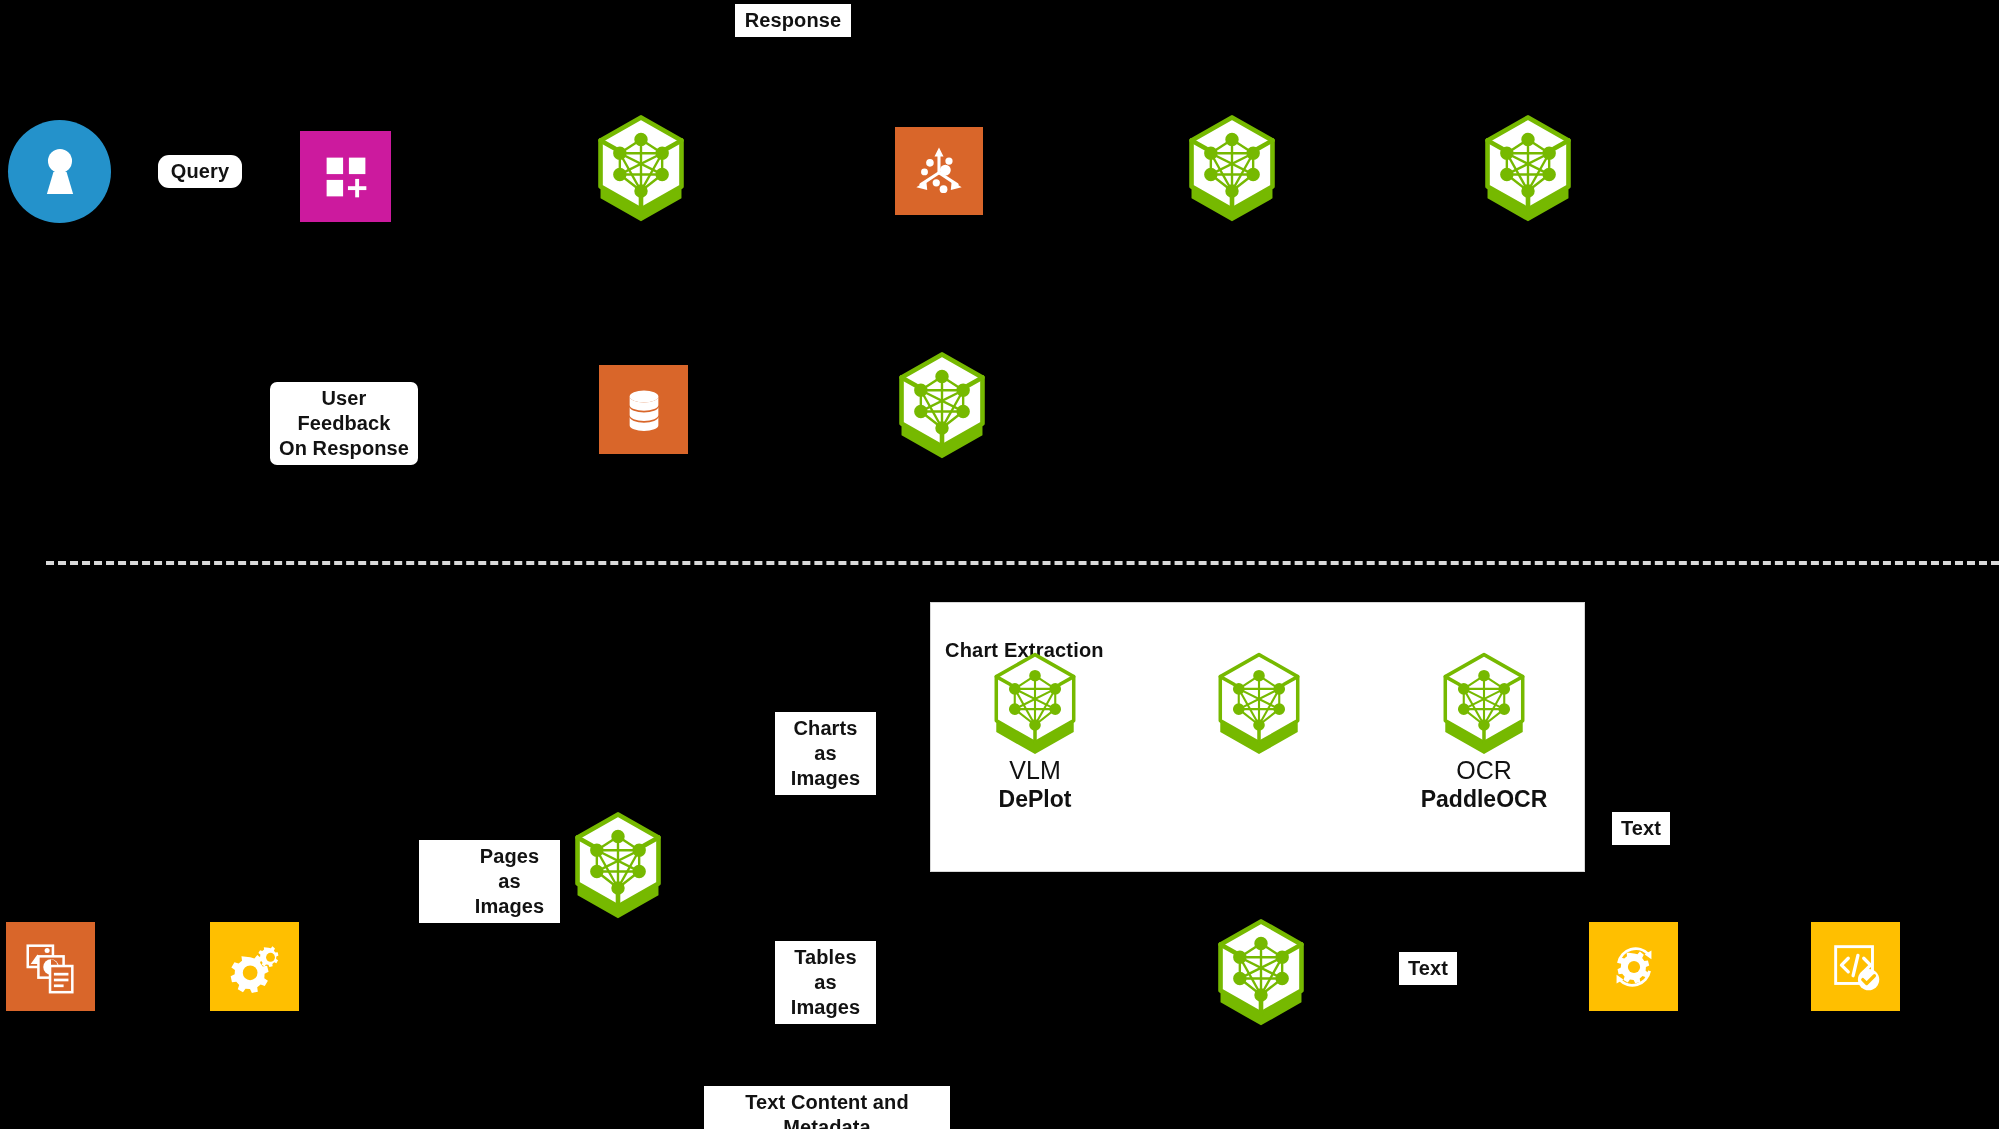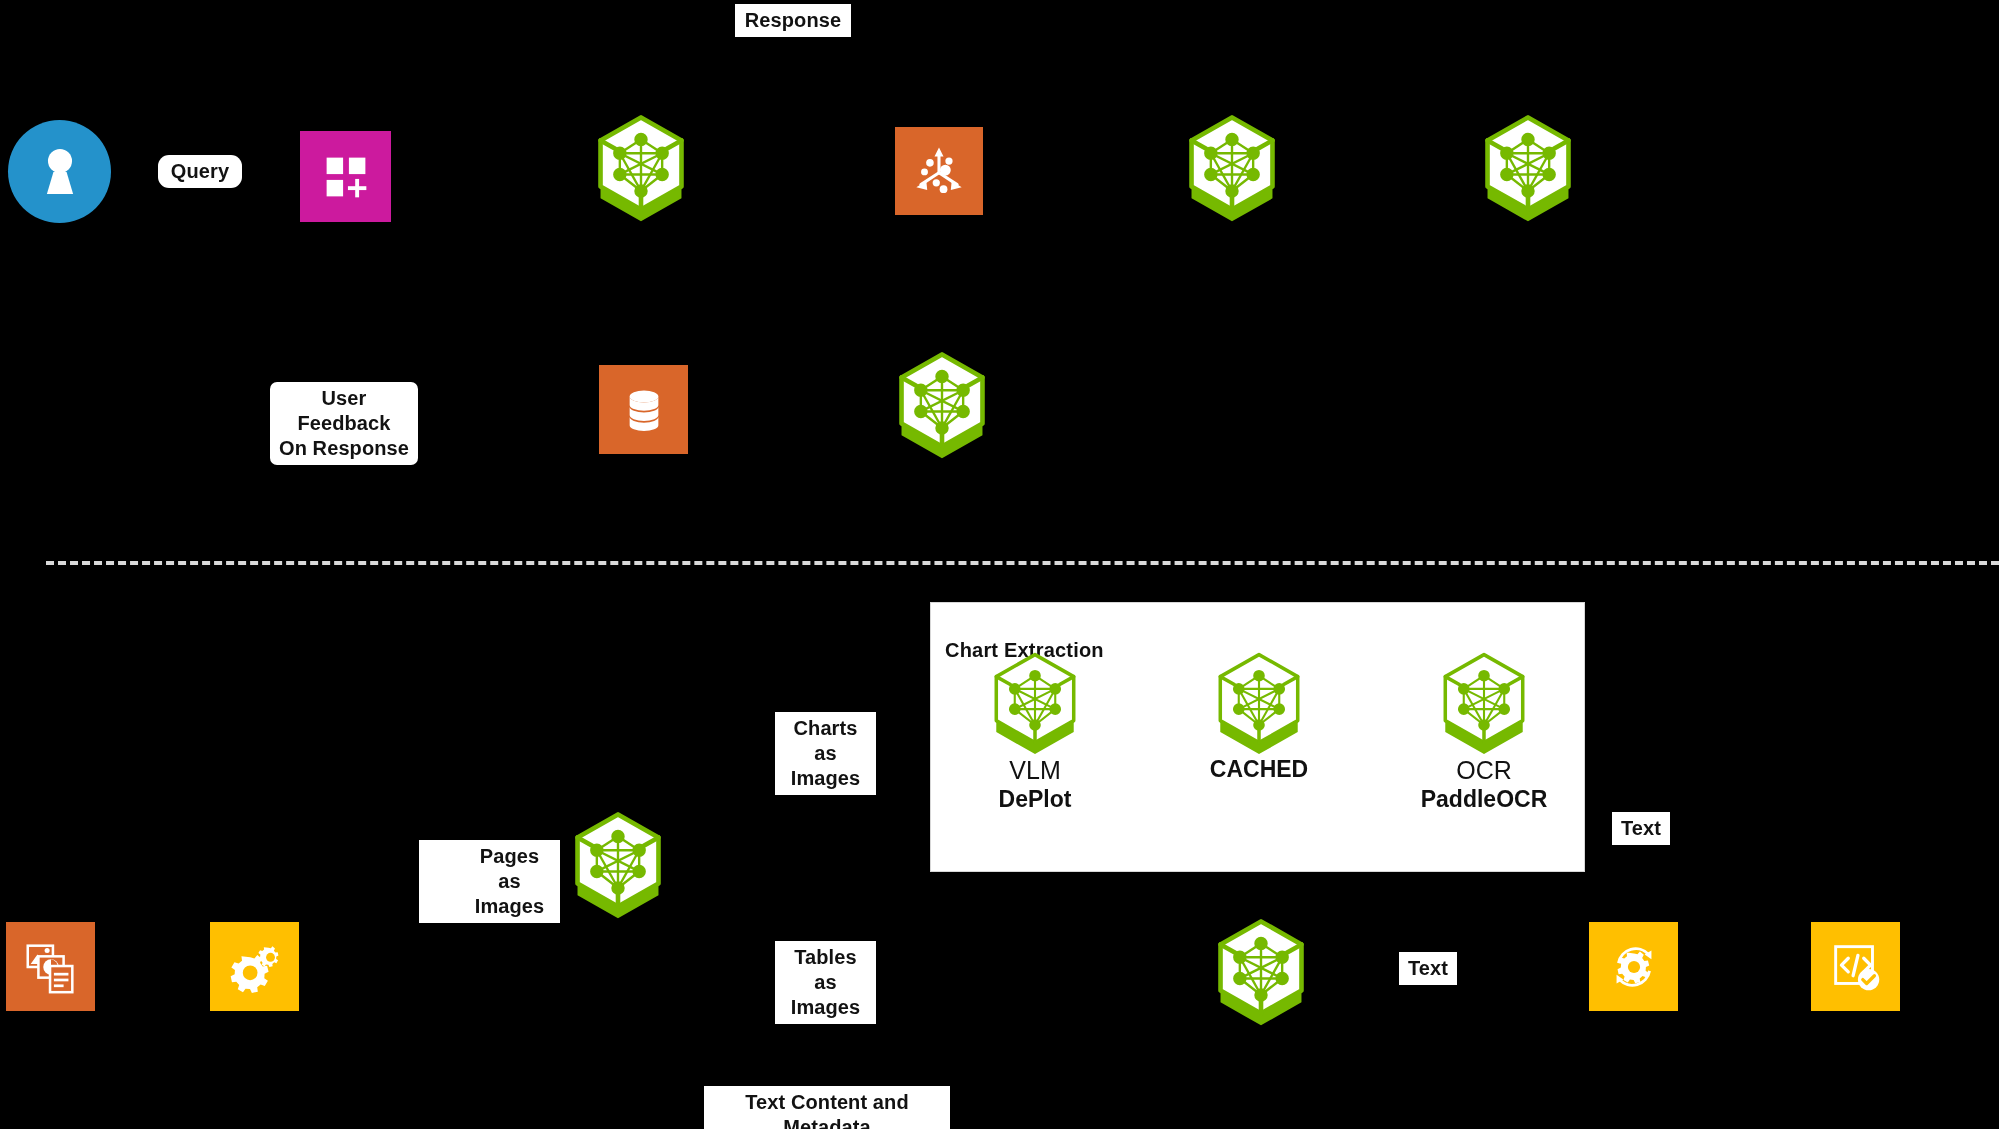--- a/index.html
+++ b/index.html
@@ -284,21 +284,20 @@
               <line x1="73" y1="66" x2="50" y2="84"></line>
             <circle cx="50" cy="28" r="5.4"></circle>
               <circle cx="27" cy="43" r="5.4"></circle>
               <circle cx="73" cy="43" r="5.4"></circle>
             <circle cx="27" cy="66" r="5.4"></circle>
               <circle cx="73" cy="66" r="5.4"></circle>
               <circle cx="50" cy="84" r="5.4"></circle>
           </g>
         </svg>
       </div>
-      <div class="pi-sub">CACHED</div>
     </div>
 
     <div class="panel-item" style="left:463px;top:48px;width:180px;">
       <div style="display:flex;justify-content:center;">
         <svg viewBox="0 0 100 118" width="88" height="104">
           <polygon points="50,4 94,29 94,79 50,104 6,79 6,29" fill="#ffffff" stroke="#76b900" stroke-width="4" stroke-linejoin="round"></polygon>
           <polygon points="6,79 50,104 94,79 94,92 50,117 6,92" fill="#76b900"></polygon>
           <line x1="6" y1="29" x2="22" y2="38" stroke="#76b900" stroke-width="4" stroke-linecap="round"></line>
           <line x1="94" y1="29" x2="78" y2="38" stroke="#76b900" stroke-width="4" stroke-linecap="round"></line>
           <line x1="50" y1="88" x2="50" y2="104" stroke="#76b900" stroke-width="4" stroke-linecap="round"></line>

